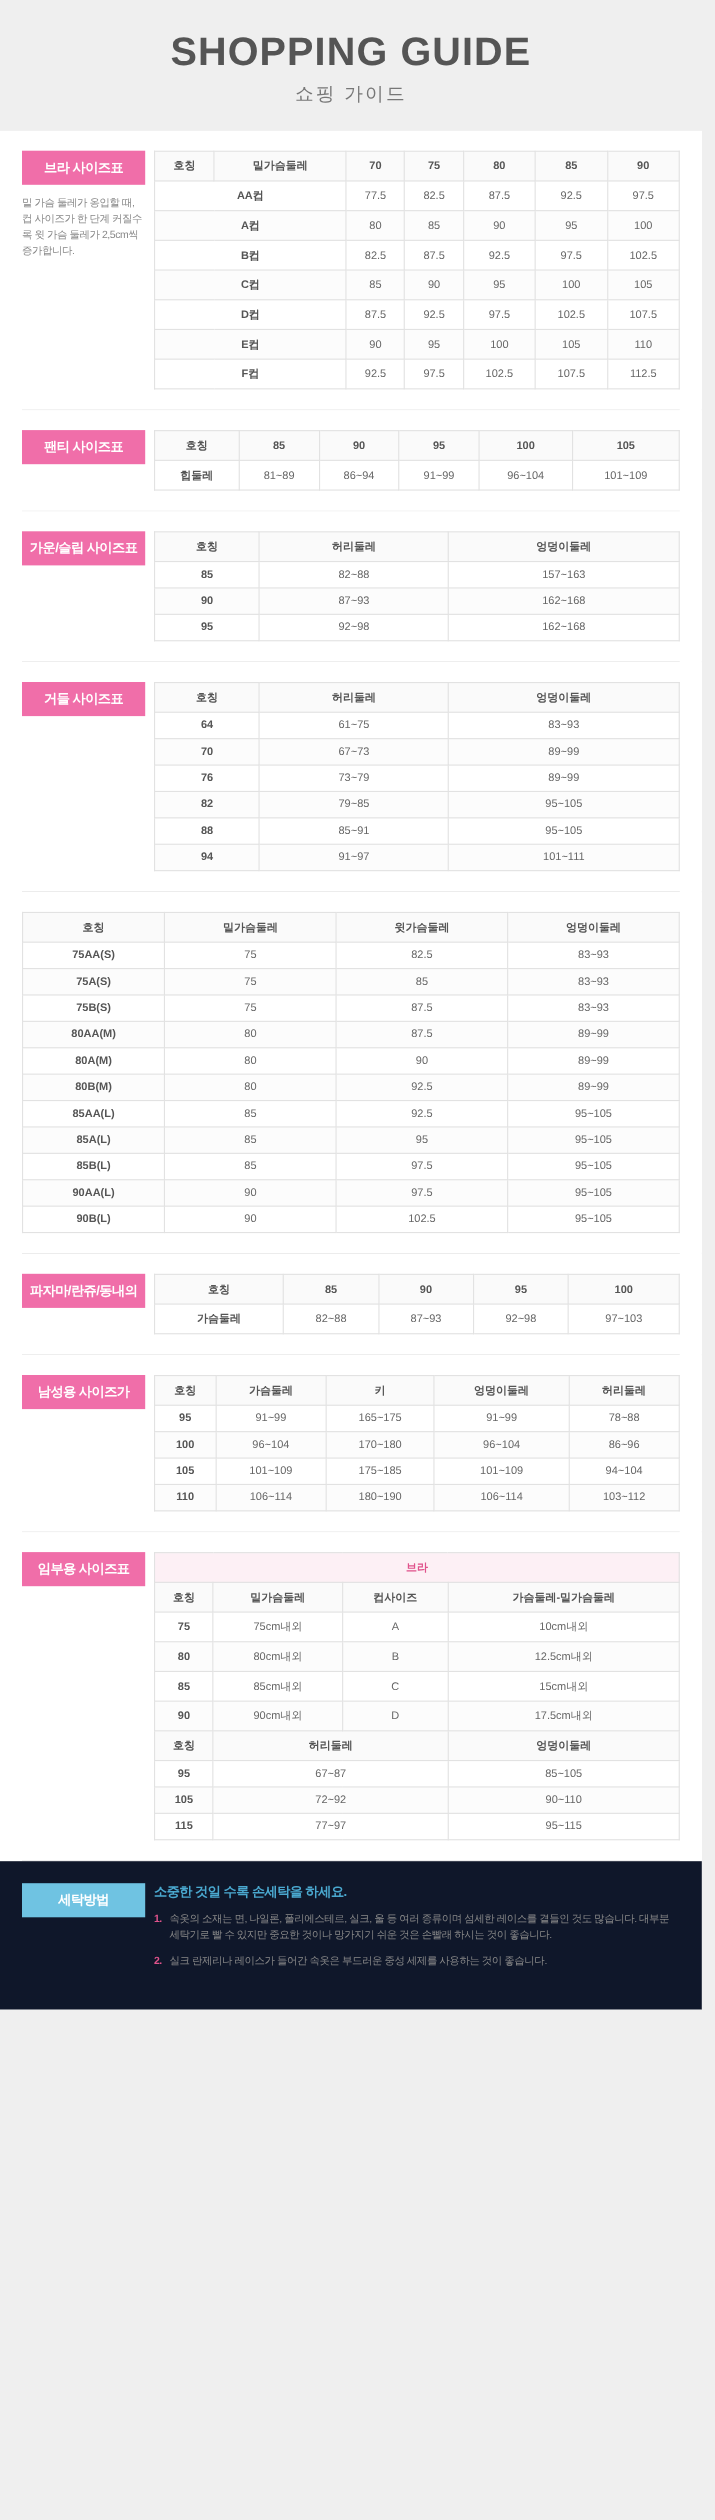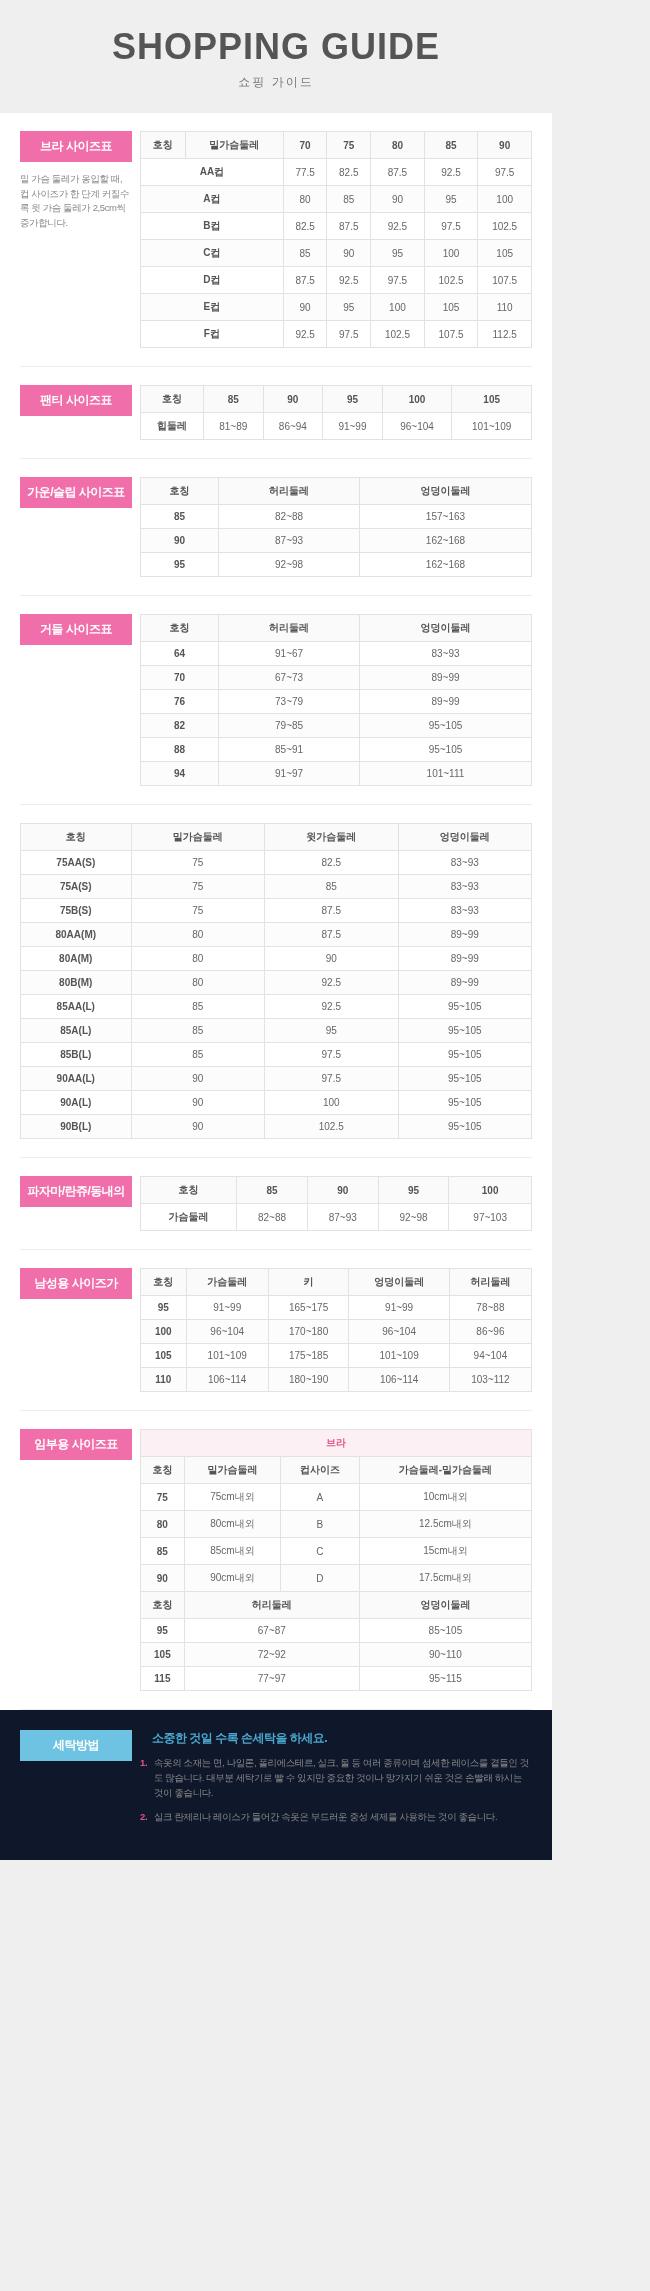--- a/index.html
+++ b/index.html
@@ -4,39 +4,39 @@
 <style>
   * { box-sizing: border-box; }
   html, body { margin:0; padding:0; }
   body {
     width: 650px;
     background: #efefef;
     font-family: "Liberation Sans", sans-serif;
     color: #555;
     -webkit-font-smoothing: antialiased;
   }
-  .page { width:552px; position:relative; }
+  .page { width:638px; position:relative; }
 
   
   .header {
     background:#efefef;
     text-align:center;
     padding: 26px 0 22px 0;
   }
   .header h1 {
     margin:0;
     font-size:36px;
     letter-spacing: 1px;
     font-weight:bold;
     color:#555;
     font-family:"Liberation Sans", sans-serif;
   }
   .header .sub {
     margin-top:6px;
-    font-size:12px;
+    font-size:17px;
     color:#777;
     letter-spacing:2px;
   }
 
   .white-wrap {
     background:#ffffff;
     padding: 0 0 0 0;
   }
 
   
@@ -117,21 +117,21 @@
   
   .wash {
     background:#0f172a;
     padding: 20px 20px 28px 20px;
     display:flex;
     align-items:flex-start;
   }
   .wash .left { width:120px; flex:0 0 120px; }
   .wash .right { flex:1 1 auto; }
   .wash h3 {
-    margin:0 0 8px 12px;
+    margin:0 0 8px 0;
     font-size:12px;
     color:#4aa8cf;
     font-weight:bold;
     letter-spacing:-0.5px;
   }
   .wash ol {
     margin:0; padding:0; list-style:none;
   }
   .wash li {
     font-size:9.5px;
@@ -316,21 +316,21 @@
               <thead>
                 <tr>
                   <th>호칭</th>
                   <th>허리둘레</th>
                   <th>엉덩이둘레</th>
                 </tr>
               </thead>
               <tbody>
                 <tr>
                   <td class="hcol">64</td>
-                  <td>91~67</td>
+                  <td>61~75</td>
                   <td>83~93</td>
                 </tr>
                 <tr>
                   <td class="hcol">70</td>
                   <td>67~73</td>
                   <td>89~99</td>
                 </tr>
                 <tr>
                   <td class="hcol">76</td>
                   <td>73~79</td>
@@ -419,26 +419,20 @@
                 <tr>
                   <td class="hcol">85B(L)</td>
                   <td>85</td>
                   <td>97.5</td>
                   <td>95~105</td>
                 </tr>
                 <tr>
                   <td class="hcol">90AA(L)</td>
                   <td>90</td>
                   <td>97.5</td>
-                  <td>95~105</td>
-                </tr>
-                <tr>
-                  <td class="hcol">90A(L)</td>
-                  <td>90</td>
-                  <td>100</td>
                   <td>95~105</td>
                 </tr>
                 <tr>
                   <td class="hcol">90B(L)</td>
                   <td>90</td>
                   <td>102.5</td>
                   <td>95~105</td>
                 </tr>
               </tbody>
             </table>

